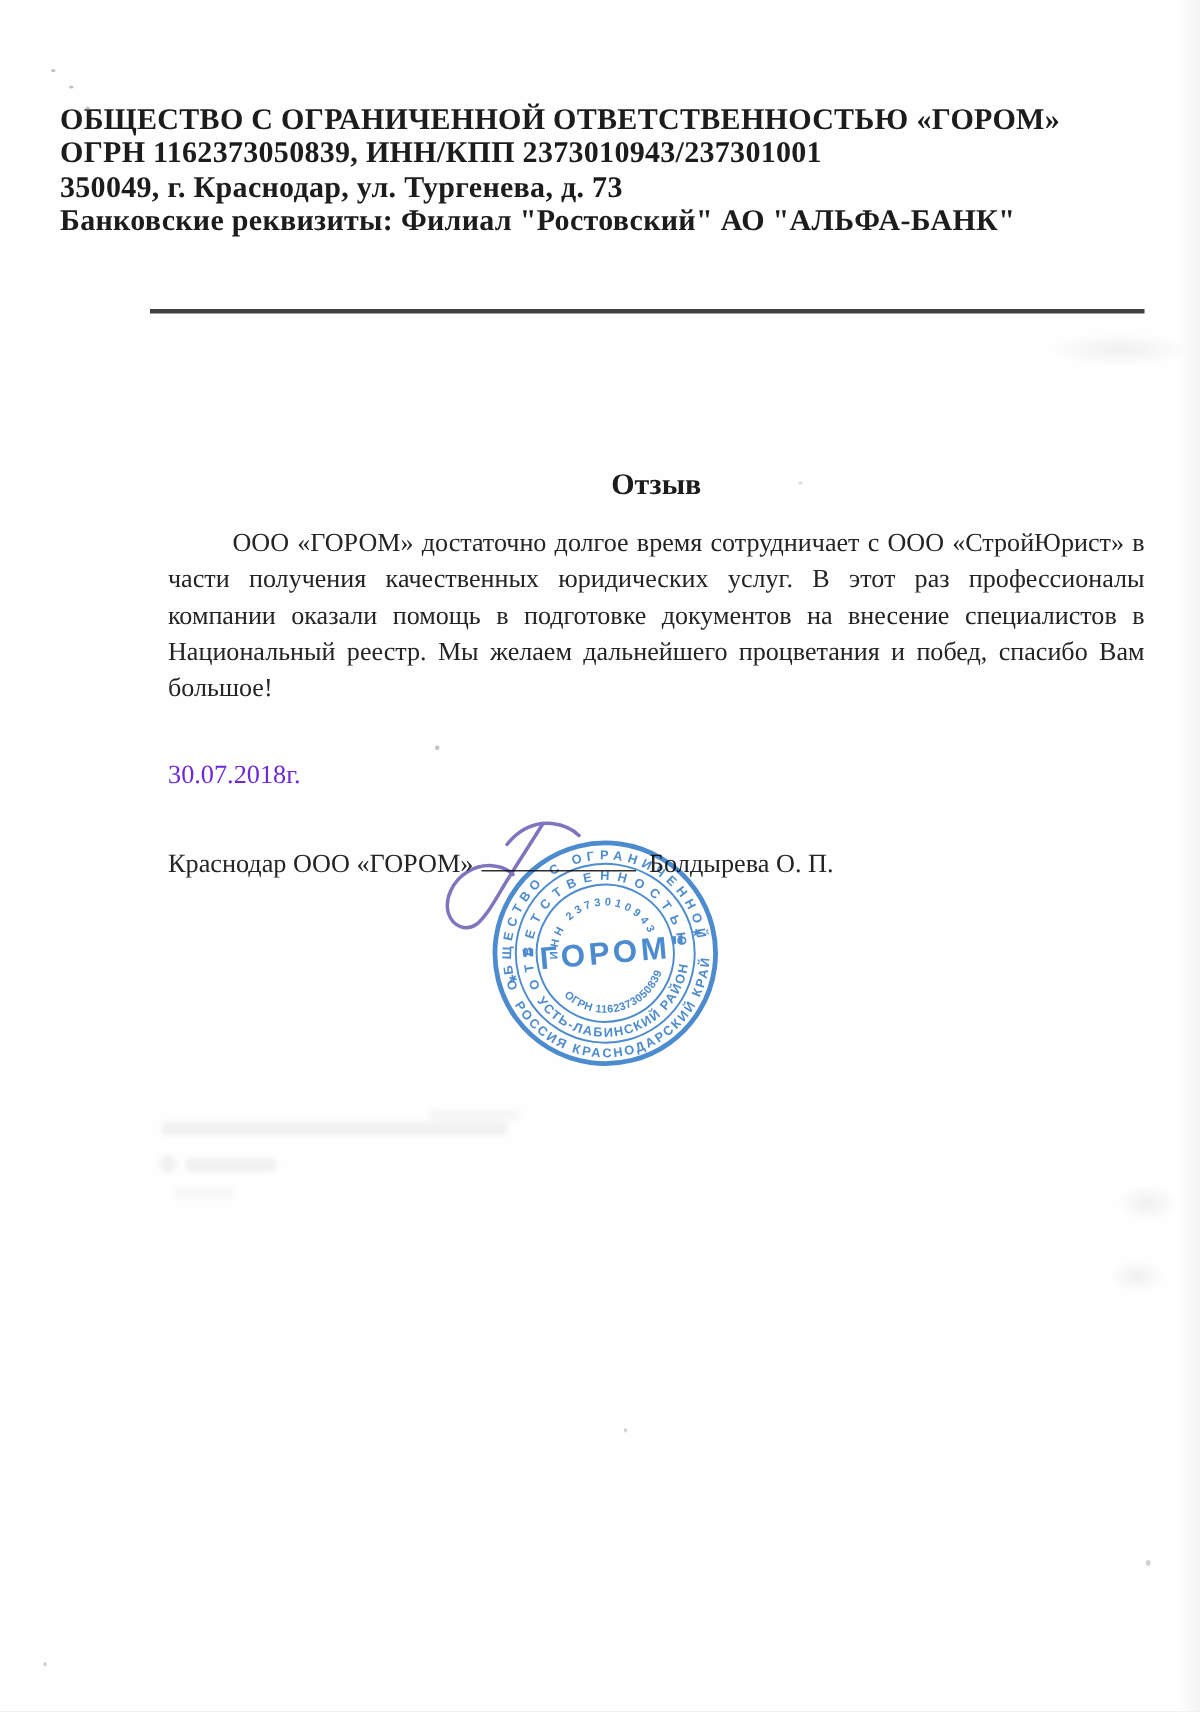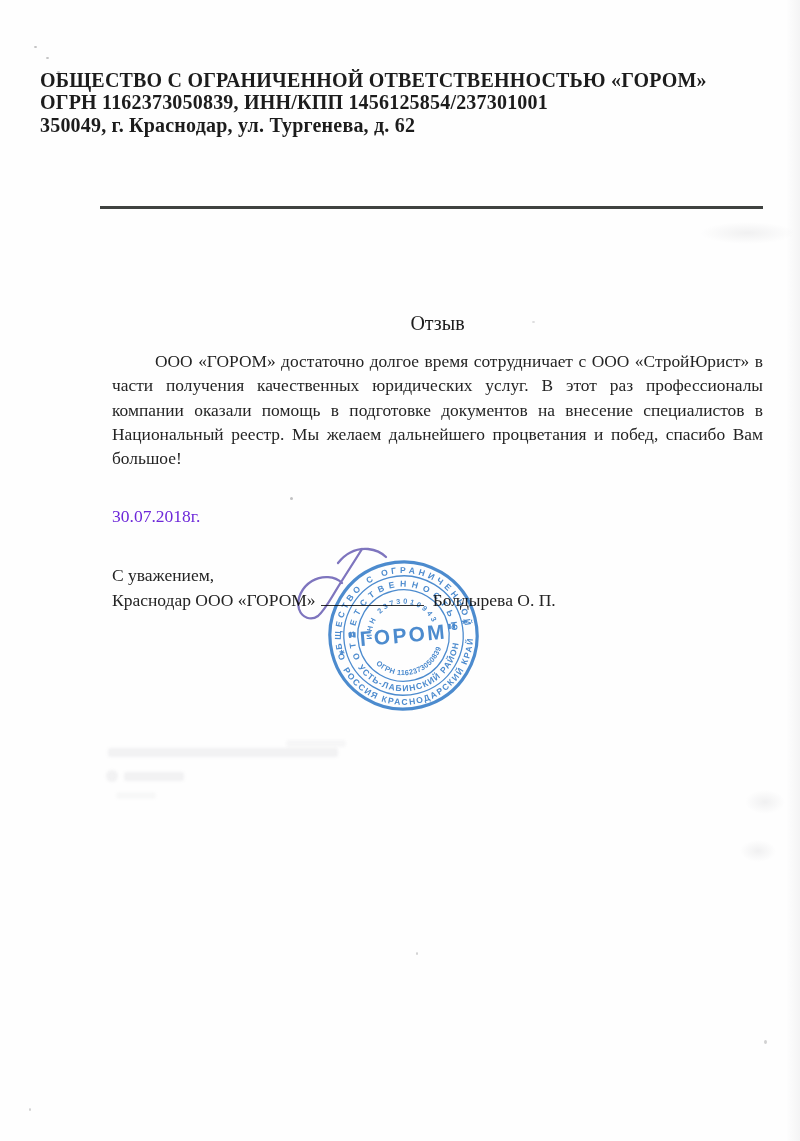--- a/index.html
+++ b/index.html
@@ -29,21 +29,21 @@
     position: absolute;
     left: 100px; top: 206px;
     width: 663px; height: 3px;
     background: #3f4240;
   }
   
   .doc-title {
     position: absolute;
     left: 112px; width: 651px; top: 311px;
     text-align: center;
-    font-weight: normal;
+    font-weight: bold;
     font-size: 20px;
     line-height: 24px;
     color: #1c1c1c;
   }
   .paragraph {
     position: absolute;
     left: 112px; width: 651px; top: 349px;
     font-size: 17.4px;
     line-height: 24.3px;
     text-align: justify;
@@ -116,31 +116,31 @@
     background: linear-gradient(to left, rgba(60,60,70,0.05), rgba(60,60,70,0));
   }
 </style>
 </head>
 <body>
 
 <div class="page">
 
   <div class="letterhead">
     <div class="lh-line">ОБЩЕСТВО С ОГРАНИЧЕННОЙ ОТВЕТСТВЕННОСТЬЮ «ГОРОМ»</div>
-    <div class="lh-line">ОГРН 1162373050839, ИНН/КПП 1456125854/237301001</div>
-    <div class="lh-line">350049, г. Краснодар, ул. Тургенева, д. 62</div>
+    <div class="lh-line">ОГРН 1162373050839, ИНН/КПП 2373010943/237301001</div>
+    <div class="lh-line">350049, г. Краснодар, ул. Тургенева, д. 73</div>
+    <div class="lh-line">Банковские реквизиты: Филиал "Ростовский" АО "АЛЬФА-БАНК"</div>
   </div>
   <div class="rule"></div>
 
   <div class="doc-title">Отзыв</div>
   <div class="paragraph">ООО «ГОРОМ» достаточно долгое время сотрудничает с ООО «СтройЮрист» в части получения качественных юридических услуг. В этот раз профессионалы компании оказали помощь в подготовке документов на внесение специалистов в Национальный реестр. Мы желаем дальнейшего процветания и побед, спасибо Вам большое!</div>
   <div class="date-line">30.07.2018г.</div>
 
   <div class="closing-block">
-    <div>С уважением,</div>
     <div class="sig-row"><span>Краснодар ООО «ГОРОМ»</span><span class="sig-underline"></span><span>Болдырева О. П.</span></div>
   </div>
 
   <svg class="stamp-svg" viewBox="0 0 160 160" aria-hidden="true">
     <defs>
       <path id="arcOT" d="M 25.4 111.5 A 63 63 0 1 1 134.6 111.5"></path>
       <path id="arcOB" d="M 11.1 92.2 A 70 70 0 0 0 148.9 92.2"></path>
       <path id="arcMT" d="M 34.0 96.8 A 49 49 0 1 1 126.0 96.8"></path>
       <path id="arcMB" d="M 25.9 94.5 A 56 56 0 0 0 134.1 94.5"></path>
       <path id="arcIT" d="M 48.5 85.6 A 32 32 0 1 1 111.5 85.6"></path>

